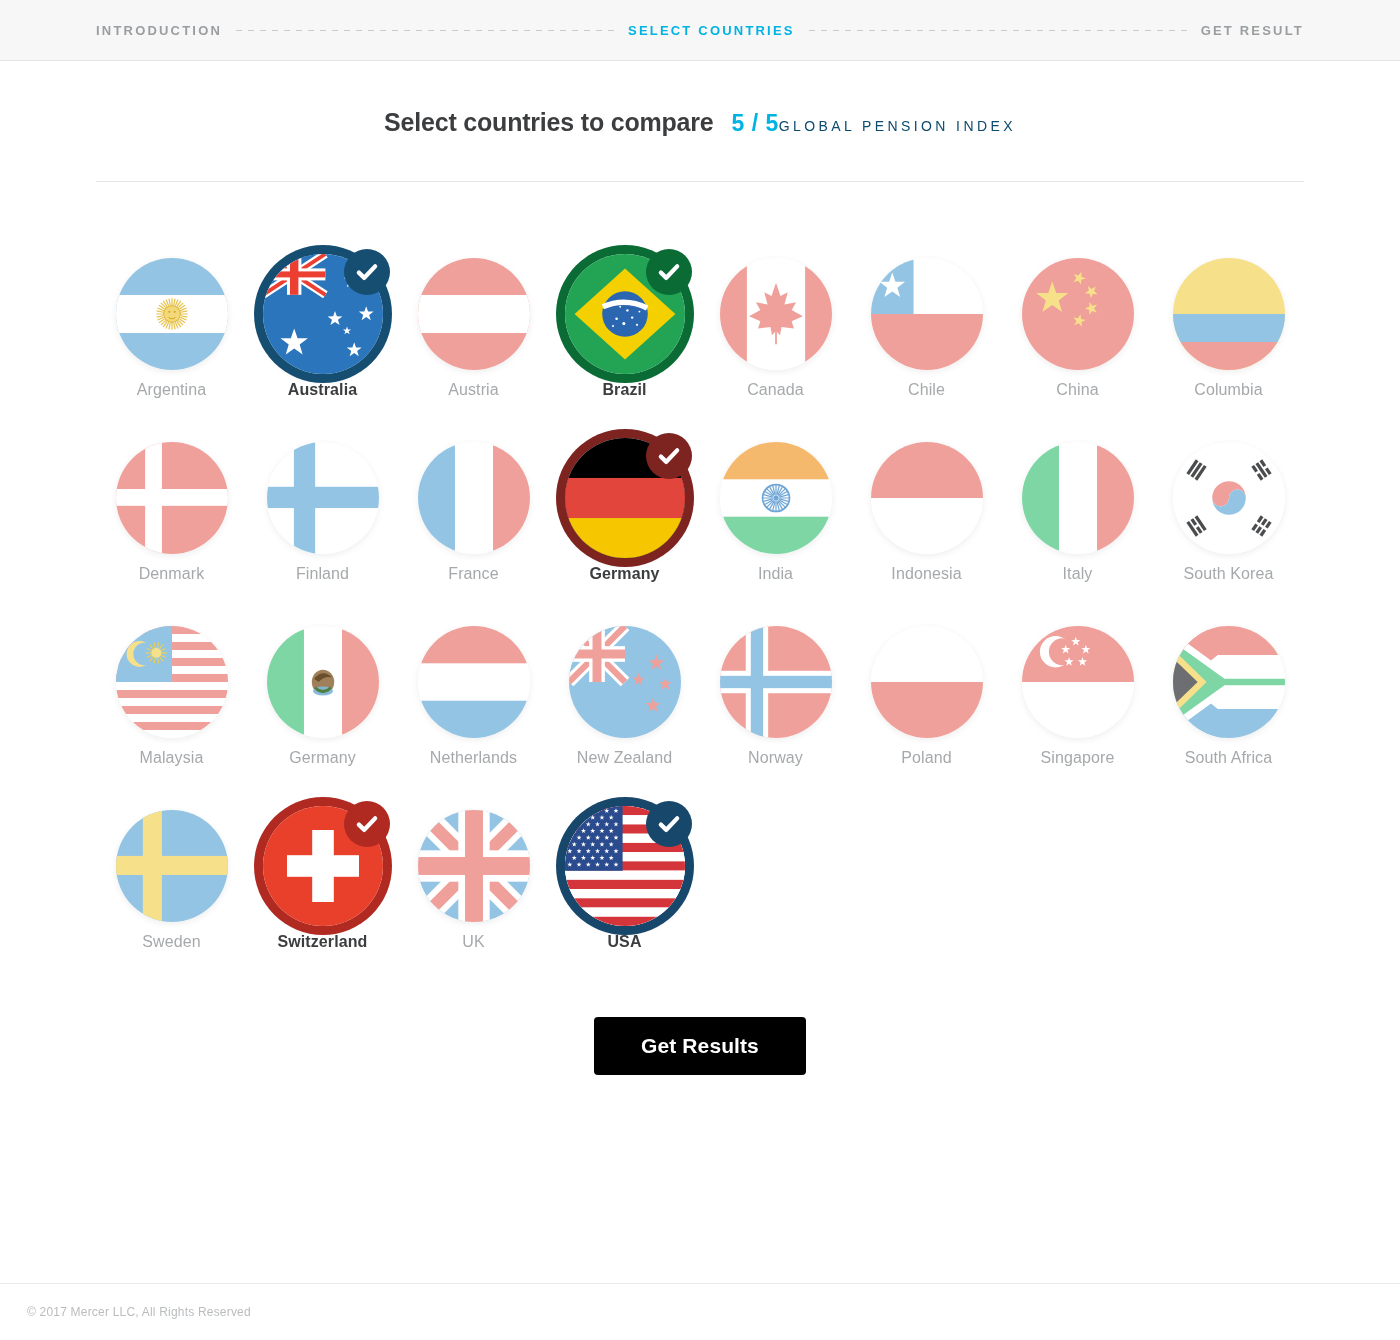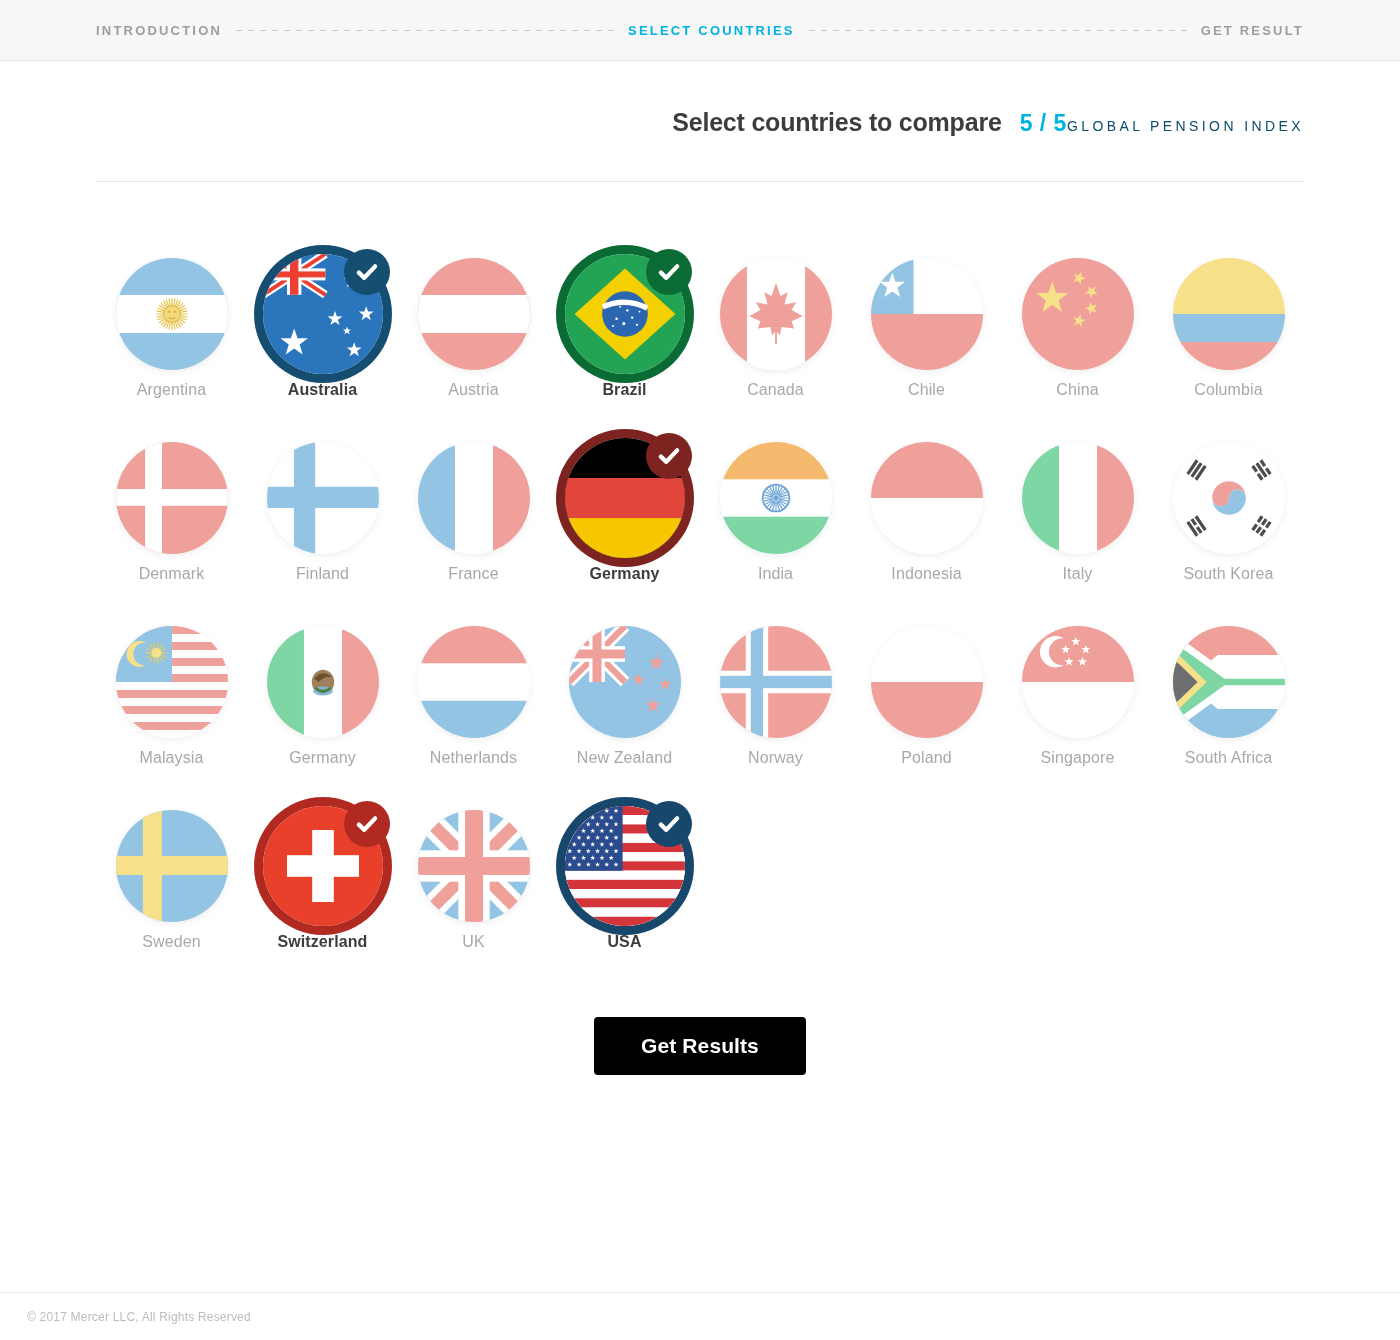--- a/index.html
+++ b/index.html
@@ -35,21 +35,21 @@
     background-image: linear-gradient(to right, #c9cbcd 0 6px, transparent 6px 12px);
     background-size: 12px 1px;
     background-repeat: repeat-x;
   }
 
   
   .page-wrap { padding: 0 96px; }
   .heading-row {
     display: flex;
     align-items: baseline;
-    justify-content: flex-end;
+    justify-content: center;
     padding-top: 47px;
   }
   .heading-left { display: flex; align-items: baseline; }
   .page-title {
     font-size: 25px;
     font-weight: 700;
     color: #3b3d3f;
     letter-spacing: -0.2px;
   }
   .counter {
@@ -143,21 +143,21 @@
     font-weight: 700;
     padding: 17px 47px;
     border-radius: 4px;
     cursor: pointer;
     letter-spacing: 0.1px;
   }
   .footer {
     position: absolute;
     left: 0; right: 0;
     bottom: 0;
-    height: 48px;
+    height: 57px;
     border-top: 1px solid #e9eaeb;
     display: flex;
     align-items: center;
     padding: 0 27px;
   }
   .copyright { font-size: 12px; color: #b9bcbe; letter-spacing: 0.2px; }
 </style>
 </head>
 <body>
 

